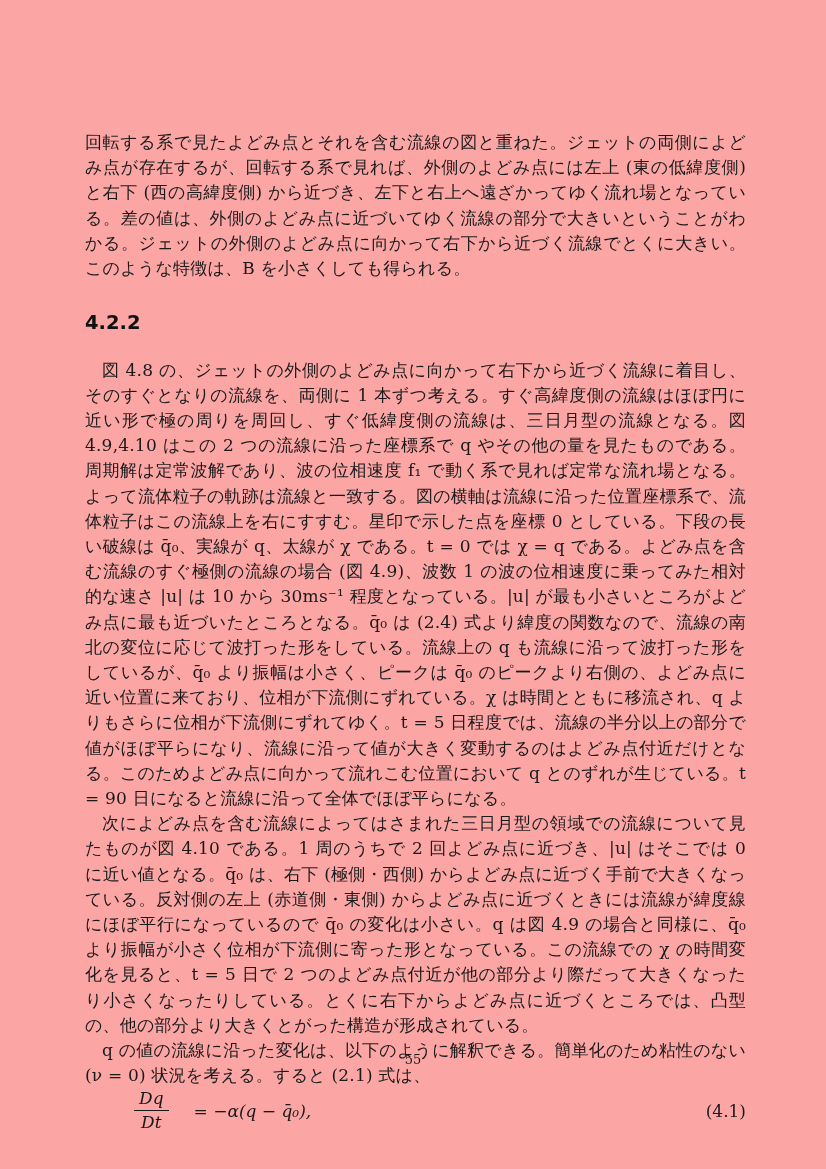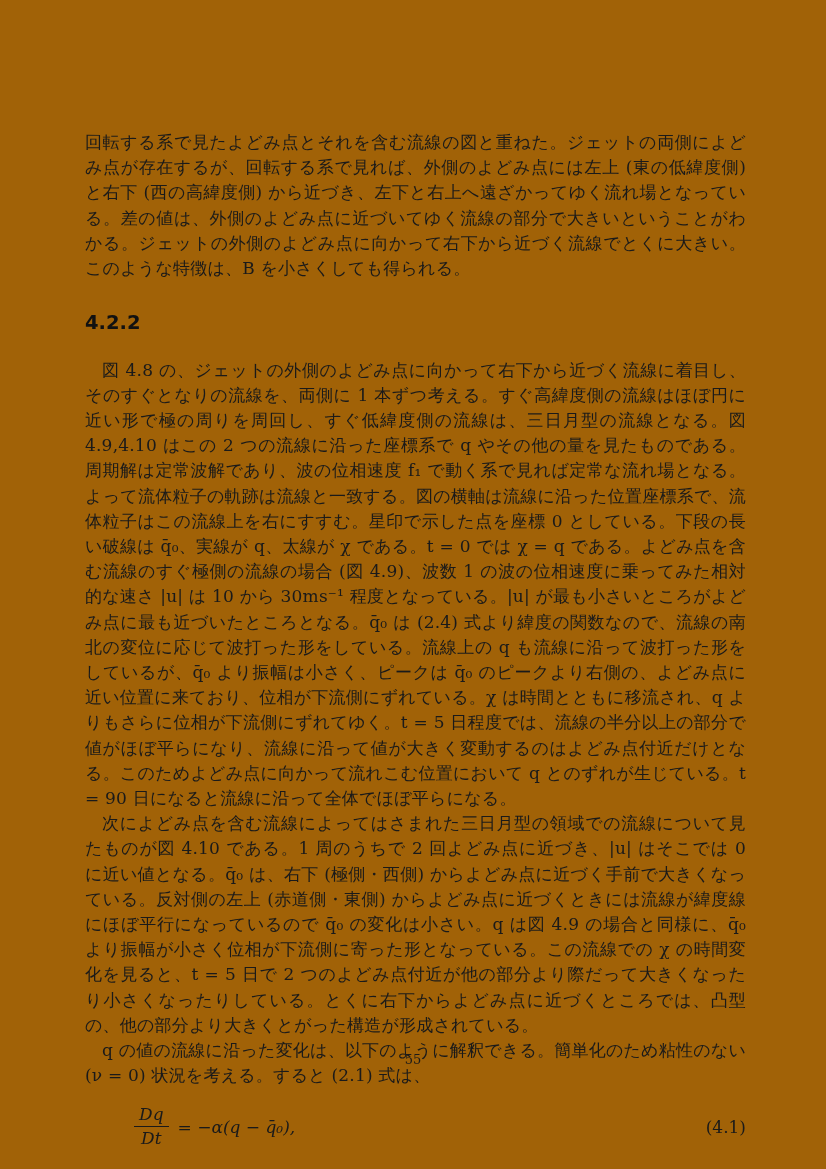--- a/index.html
+++ b/index.html
@@ -4,21 +4,21 @@
 <style>
   html, body {
     margin: 0;
     padding: 0;
     background: #ffffff;
   }
   .page {
     position: relative;
     width: 826px;
     height: 1169px;
-    background: #a16207;
+    background: #fca5a5;
     color: #1a1a1a;
     font-family: "DejaVu Serif", "Liberation Serif", serif;
     overflow: hidden;
   }
   .content {
     position: absolute;
     left: 85px;
     top: 130px;
     width: 661px;
   }
@@ -41,23 +41,23 @@
     font-family: "DejaVu Sans", "Liberation Sans", sans-serif;
     font-weight: bold;
     font-size: 19.5px;
     line-height: 1.2;
     color: #111111;
     flex-direction: column;
   }
   .equation-row {
     display: flex;
     align-items: center;
-    margin-top: 16px;
     padding-left: 49px;
     font-size: 17px;
+    gap: 16px;
   }
   .frac {
     display: inline-block;
     text-align: center;
     font-style: italic;
     line-height: 1.15;
   }
   .frac .num {
     display: block;
     padding: 0 5px 2px 5px;

